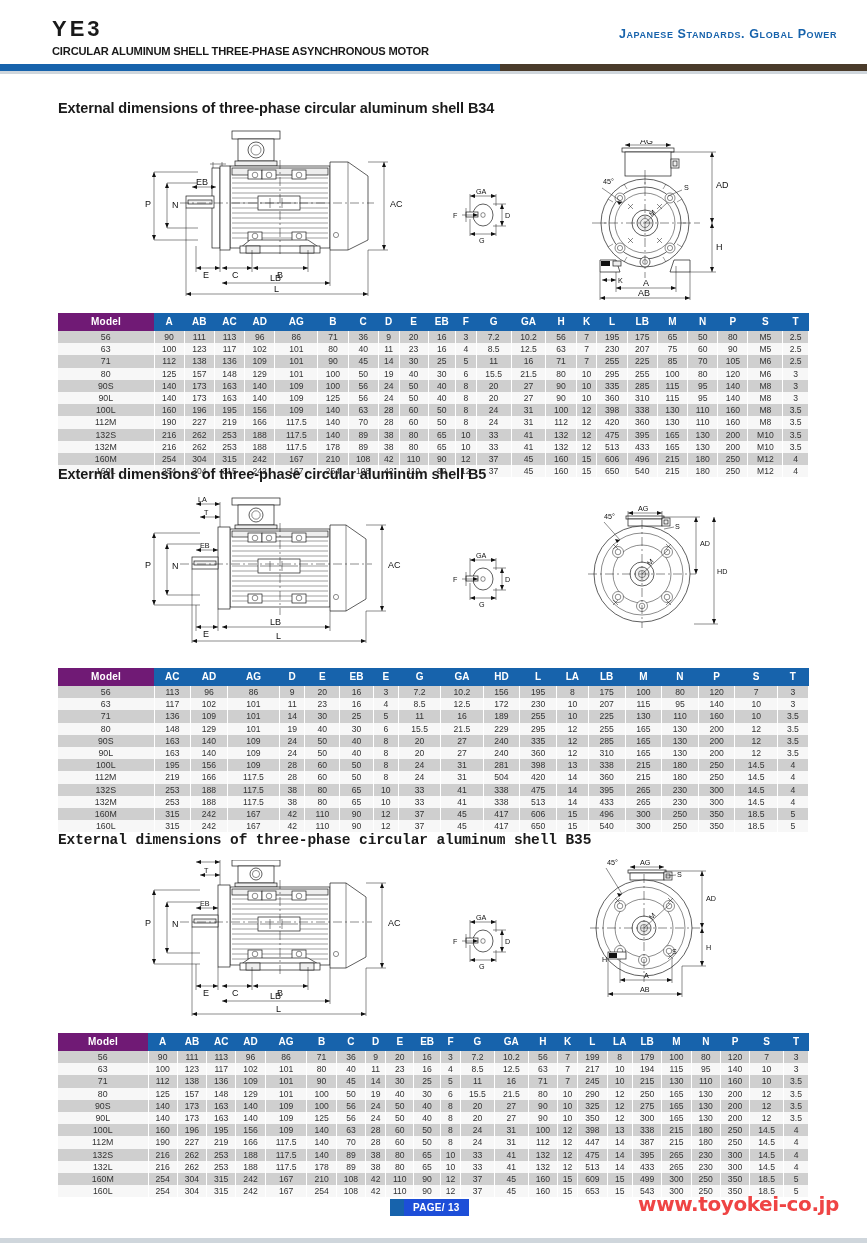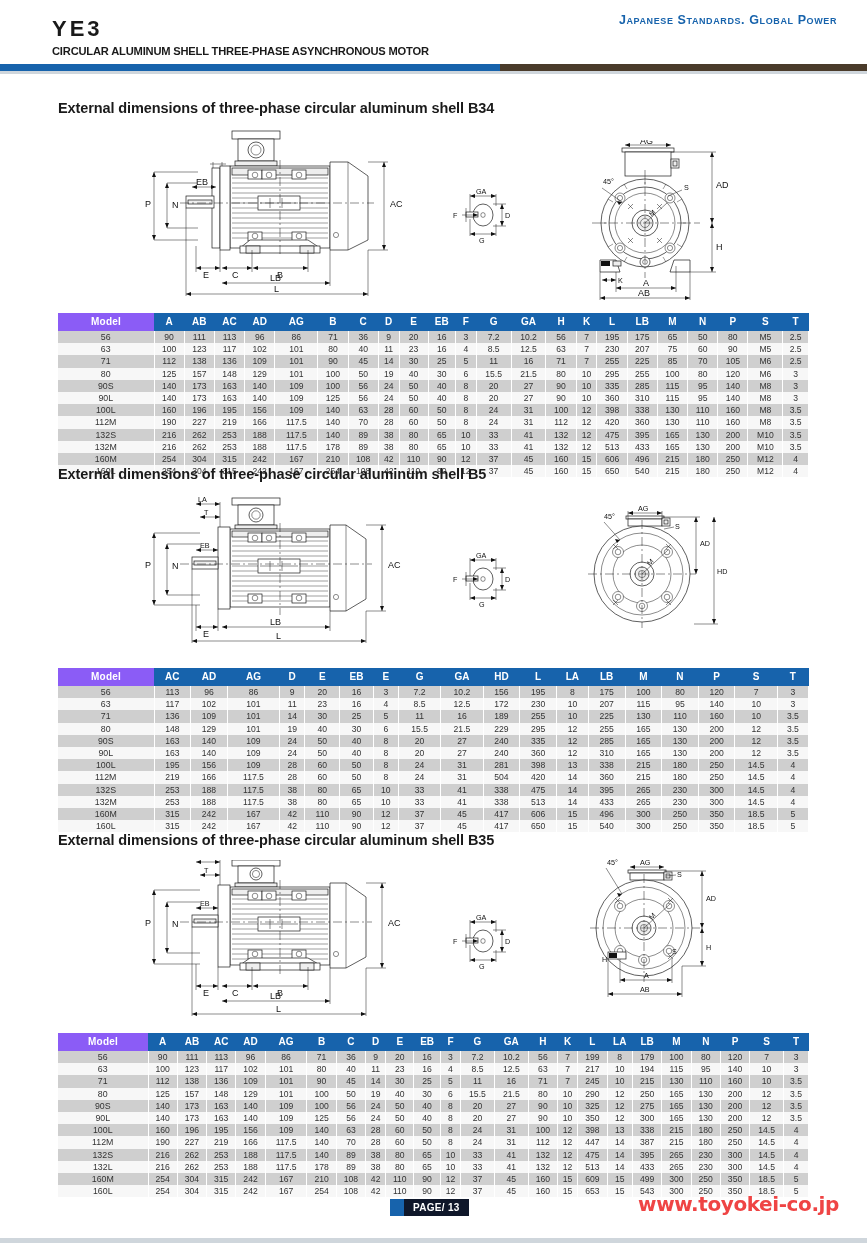--- a/index.html
+++ b/index.html
@@ -11,21 +11,21 @@
   
   .header{position:relative;height:80px;width:867px;background:#ffffff;text-decoration:underline;}
   .hdr-left{position:absolute;left:52px;top:18px;}
   .ye3{font-size:22px;font-weight:bold;letter-spacing:3px;color:#1a1a1a;line-height:1;}
   .hdr-sub{font-size:11.5px;font-weight:bold;letter-spacing:-0.2px;color:#1a1a1a;margin-top:5px;
            transform:scaleX(0.97);transform-origin:left;}
   .hdr-right{position:absolute;right:30px;top:10px;text-align:center;}
   .logo-word{font-size:37px;font-weight:bold;color:#1763ac;letter-spacing:-1px;line-height:1;
              font-family:"DejaVu Sans",sans-serif;position:relative;display:inline-block;}
   .logo-word .reg{font-size:13px;vertical-align:super;}
-  .logo-tag{font-size:12.5px;font-weight:bold;color:#1763ac;letter-spacing:0.6px;margin-top:3px;
+  .logo-tag{font-size:12.5px;font-weight:bold;color:#1763ac;letter-spacing:0.6px;margin-top:17px;
             font-variant:small-caps;}
   .hdr-rule{position:absolute;left:0;top:64px;width:867px;height:7px;background:#1763ac;}
   .hdr-rule-dark{position:absolute;left:500px;top:64px;width:367px;height:7px;background:#4a3b2a;}
   .hdr-rule2{position:absolute;left:0;top:71px;width:867px;height:3px;background:#cfd6dc;}
 
   
   .section-title{
     position:absolute;left:58px;font-size:14.5px;font-weight:bold;color:#1a1a1a;letter-spacing:-0.1px;
   }
   .draw-wrap{position:absolute;}
@@ -36,32 +36,32 @@
   .fillw{fill:#ffffff;stroke:#1a1a1a;stroke-width:0.7;}
   .fillg{fill:#eeeeee;stroke:#1a1a1a;stroke-width:0.7;}
   .blk{fill:#111;}
   .lbl{font-family:"Liberation Sans",sans-serif;font-size:9px;fill:#111;}
   .lbl-s{font-family:"Liberation Sans",sans-serif;font-size:7.2px;fill:#111;}
 
   
   .tbl{position:absolute;border-collapse:collapse;font-size:8.6px;}
   .tbl th{background:#1763ac;color:#ffffff;font-weight:bold;font-size:10px;
           padding:3px 0 4px;text-align:center;border:none;}
-  .tbl th.model-h{background:#8b5cf6;font-size:10px;letter-spacing:0.2px;}
+  .tbl th.model-h{background:#701a75;font-size:10px;letter-spacing:0.2px;}
   .tbl td{text-align:center;padding:1.1px 0;color:#333;border:none;
           border-right:1px solid #ffffff;font-size:8.6px;}
   .tbl tr.odd td{background:#cfcfcf;}
   .tbl tr.even td{background:#f7f7f7;}
   .tbl tr.odd td.mdl,.tbl tr.even td.mdl{color:#333;}
   .tbl td.mdl{font-size:8.8px;}
 
   
   .footer-page{position:absolute;left:390px;top:1199px;display:flex;height:17px;align-items:stretch;}
   .fp-blue{width:14px;background:#1763ac;}
-  .fp-dark{background:#0f172a;color:#fff;font-size:10px;font-weight:bold;
+  .fp-dark{background:#1d4ed8;color:#fff;font-size:10px;font-weight:bold;
            padding:0 9px;display:flex;align-items:center;letter-spacing:0.3px;}
   .footer-url{position:absolute;right:28px;top:1192px;font-size:20px;font-weight:bold;color:#ef4444;
               font-family:"DejaVu Sans",sans-serif;letter-spacing:-0.4px;}
   .footer-rule{position:absolute;left:0;top:1238px;width:867px;height:5px;background:#cfd6dc;}
 </style>
 </head>
 <body>
 
 <div class="header">
   <div class="hdr-left">
@@ -1114,21 +1114,21 @@
         <td>540</td>
         <td>300</td>
         <td>250</td>
         <td>350</td>
         <td>18.5</td>
         <td>5</td>
       </tr>
     </tbody>
 </table>
 
-<div class="section-title" style="top:832px;">External dimensions of three-phase circular aluminum shell B35</div>
+<div class="section-title" style="top:832px;font-family:Liberation Mono, monospace;">External dimensions of three-phase circular aluminum shell B35</div>
 
 <div class="draw-wrap" style="left:140px;top:860px;">
 <svg width="280" height="160" viewBox="0 0 280 160">
   <rect x="92" y="0" width="48" height="6" class="fillw"></rect>
   <rect x="98" y="6" width="36" height="17" class="fillw"></rect>
   <circle cx="116" cy="14" r="6" class="fillw"></circle>
   <circle cx="116" cy="14" r="3.6" class="dl2"></circle>
   <rect x="95" y="23" width="42" height="4" class="fillg"></rect>
   <rect x="90" y="27" width="100" height="78" class="fillw"></rect>
   <rect x="92" y="29" width="96" height="6" class="fillg"></rect>

